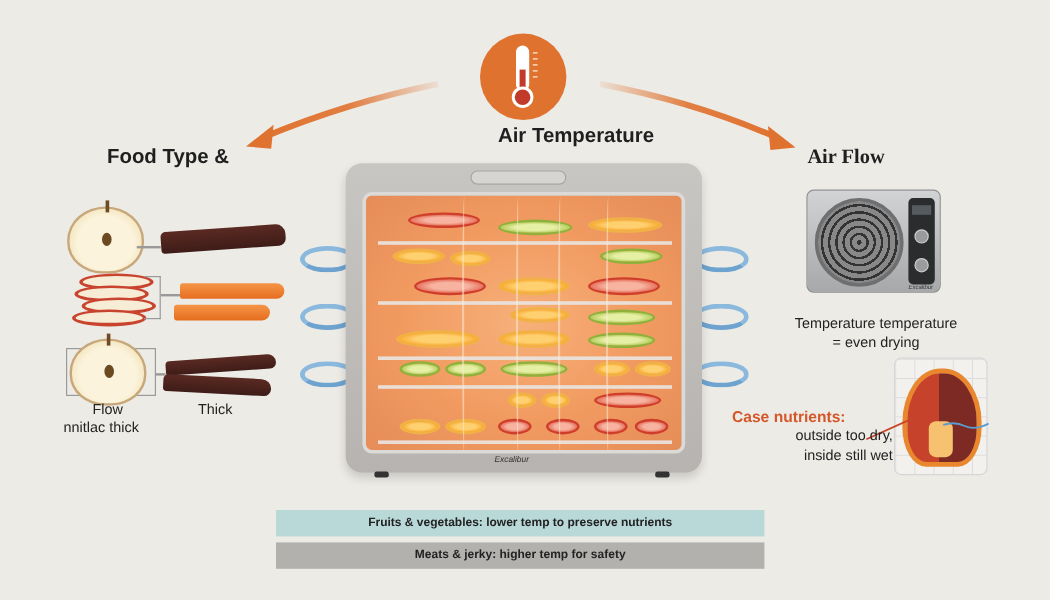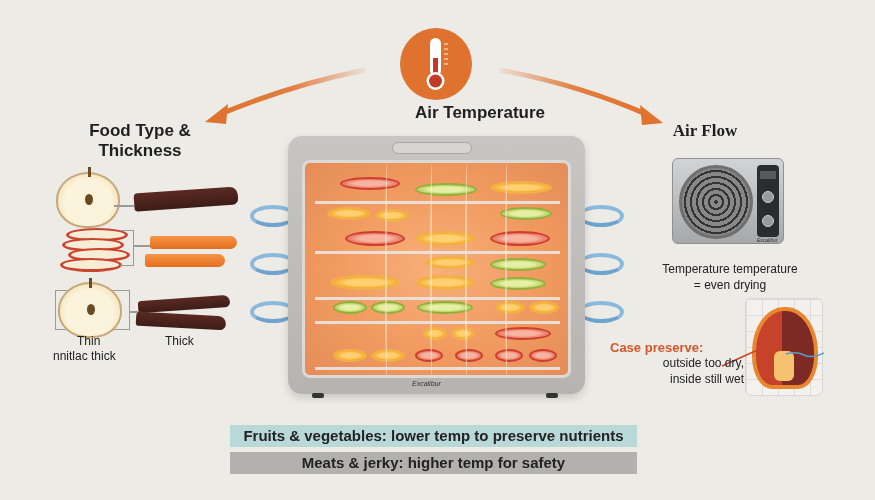--- a/index.html
+++ b/index.html
@@ -125,21 +125,21 @@
     background: linear-gradient(90deg,#c7422b 0 45%, #7d2a24 45%);
     border: 4px solid #e9872e;
   }
   #case-inner { left: 18px; top: 40px; width: 20px; height: 30px; background:#f7c270; border-radius: 6px; }
   #case-heading { left: 610px; top: 340px; font-size: 13px; font-weight: bold; color: #d4572a; }
   #case-text { left: 614px; top: 356px; width: 130px; font-size: 12px; text-align: right; line-height: 1.3; }
 
   
   .bar {
     position: absolute; left: 230px; width: 407px; height: 22px;
-    font-size: 15px; font-weight: bold; text-align: center; line-height: 22px; color: #222;
+    font-size: 10px; font-weight: bold; text-align: center; line-height: 22px; color: #222;
   }
   #bar-fruit { top: 425px; background: #b9d8d8; }
   #bar-meat { top: 452px; background: #b3b1ae; }
 </style>
 </head>
 <body>
 
 <svg id="arrows" class="abs" viewBox="0 0 875 500">
   <defs>
     <linearGradient id="gl" x1="1" y1="0" x2="0" y2="0">
@@ -171,21 +171,20 @@
       <line x1="44" y1="26" x2="48" y2="26"></line>
         <line x1="44" y1="31" x2="48" y2="31"></line>
       <line x1="44" y1="36" x2="48" y2="36"></line>
     </g>
   </svg>
 </div>
 <div id="temp-title" class="abs title">Air Temperature</div>
 
 <div id="left-title" class="abs title">
   <div>Food Type &amp;</div>
-  <div>Thickness</div>
 </div>
 
 <div class="food apple-half" style="left:56px;top:172px;"></div>
 <div class="stem" style="left:88px;top:167px;"></div>
 <div class="connector" style="left:114px;top:205px;width:20px;height:0;"></div>
 <div class="food jerky" style="left:134px;top:190px;width:104px;"></div>
 
 <div class="food slice" style="left:66px;top:228px;"></div>
 <div class="food slice" style="left:62px;top:238px;"></div>
 <div class="food slice" style="left:68px;top:248px;"></div>
@@ -195,21 +194,21 @@
 <div class="food carrot" style="left:150px;top:236px;width:87px;"></div>
 <div class="food carrot" style="left:145px;top:254px;width:80px;"></div>
 
 <div class="connector" style="left:55px;top:290px;width:75px;height:40px;"></div>
 <div class="food apple-half" style="left:58px;top:282px;"></div>
 <div class="stem" style="left:89px;top:278px;"></div>
 <div class="connector" style="left:130px;top:311px;width:8px;height:0;"></div>
 <div class="food jerky" style="left:138px;top:298px;width:92px;height:12px;"></div>
 <div class="food jerky" style="left:136px;top:314px;width:90px;height:14px;transform:rotate(3deg);"></div>
 
-<div class="abs small-label" style="left:77px;top:334px;">Thin</div>
+<div class="abs small-label" style="left:77px;top:334px;">Flow</div>
 <div class="abs small-label" style="left:165px;top:334px;">Thick</div>
 <div class="abs small-label" style="left:53px;top:349px;">nnitlac thick</div>
 
 <div class="loop" style="left:250px;top:205px;"></div>
 <div class="loop" style="left:250px;top:253px;"></div>
 <div class="loop" style="left:250px;top:301px;"></div>
 <div class="loop right" style="left:578px;top:205px;"></div>
 <div class="loop right" style="left:578px;top:253px;"></div>
 <div class="loop right" style="left:578px;top:301px;"></div>
 
@@ -283,20 +282,20 @@
   <div id="case-shape" class="abs">
     <div id="case-inner" class="abs"></div>
   </div>
   <svg class="abs" style="left:0;top:0;" width="78" height="98">
     <path d="M40 55 Q50 52 58 56 T78 54" stroke="#5a9ccf" stroke-width="1.5" fill="none"></path>
   </svg>
 </div>
 <svg class="abs" style="left:720px;top:340px;" width="50" height="30">
   <line x1="2" y1="26" x2="42" y2="8" stroke="#c8452a" stroke-width="1.5"></line>
 </svg>
-<div id="case-heading" class="abs">Case preserve:</div>
+<div id="case-heading" class="abs">Case nutrients:</div>
 <div id="case-text" class="abs">
   <div>outside too dry,</div>
   <div>inside still wet</div>
 </div>
 
 <div id="bar-fruit" class="bar">Fruits &amp; vegetables: lower temp to preserve nutrients</div>
 <div id="bar-meat" class="bar">Meats &amp; jerky: higher temp for safety</div>
 
 </body></html>

